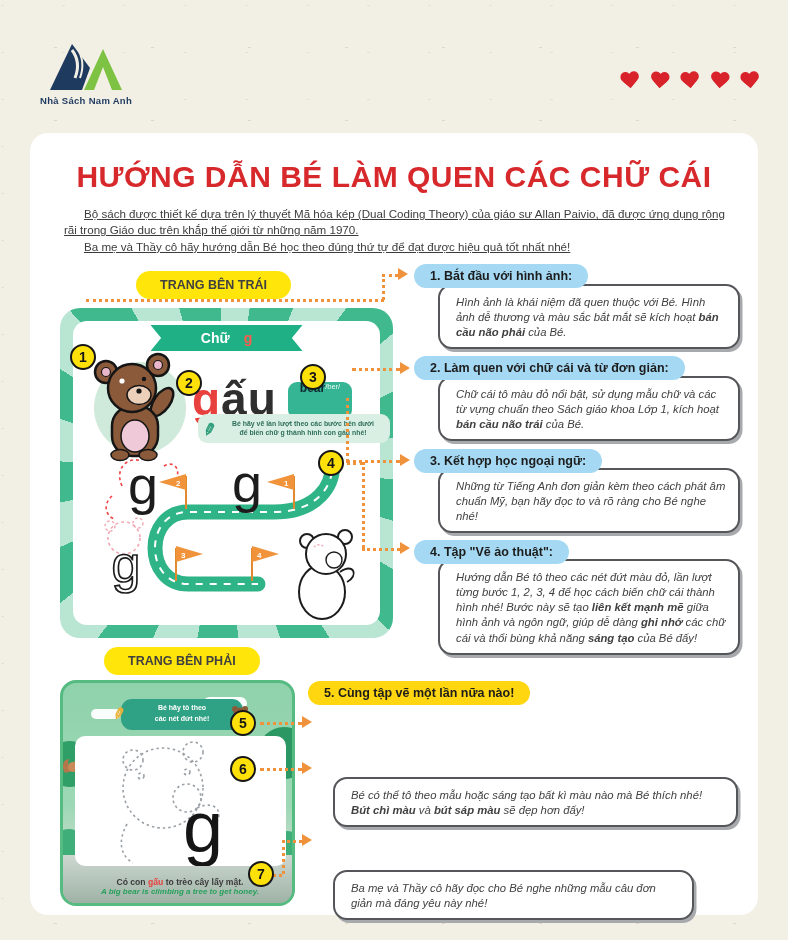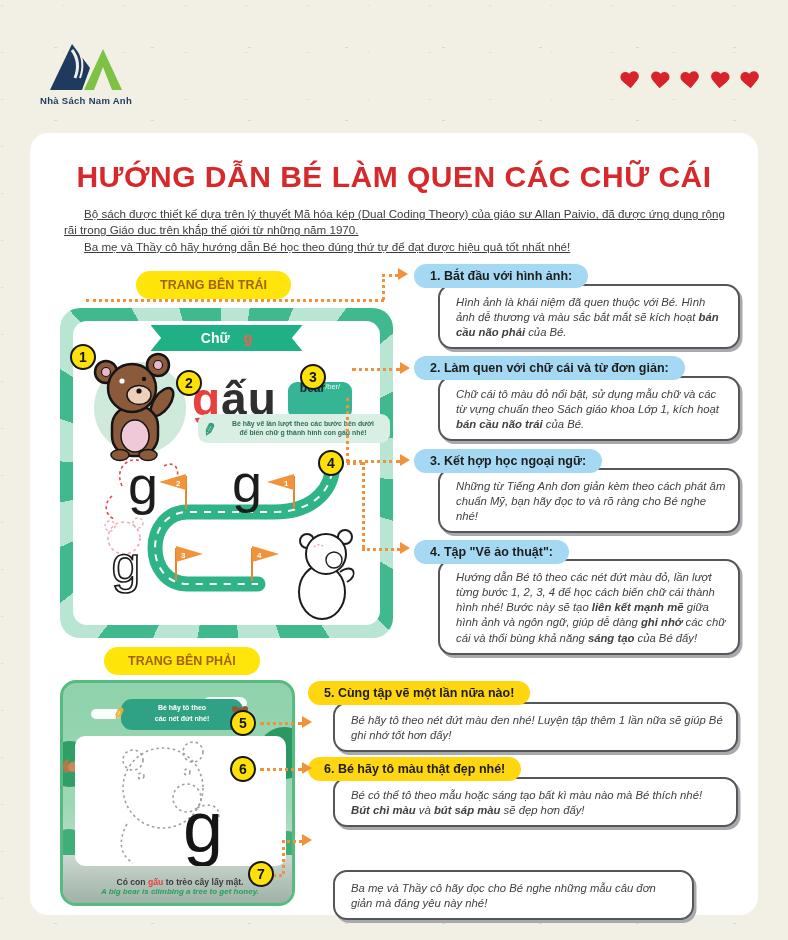--- a/index.html
+++ b/index.html
@@ -28,21 +28,21 @@
   .main-card { position:absolute; left:30px; top:133px; width:728px; height:782px;
                background:#ffffff; border-radius:18px; }
   .title { position:absolute; left:0; right:0; top:160px; text-align:center;
            font-size:30px; font-weight:800; letter-spacing:.5px; color:#d7282c; }
   .intro { position:absolute; left:64px; top:206px; width:664px;
            font-size:11.6px; line-height:1.42; color:#3c3c3c; }
   .intro p { text-indent:20px;text-decoration:underline; }
 
   
   .tag-badge { position:absolute; background:#ffe50a; border-radius:16px;
-               padding:7px 24px; font-size:12.5px; font-weight:800; color:#a16207;
+               padding:7px 24px; font-size:12.5px; font-weight:800; color:#404040;
                white-space:nowrap; z-index:3; }
   .pill { position:absolute; border-radius:999px; padding:5px 16px;
           font-weight:800; font-size:12.5px; color:#1c1c1c; white-space:nowrap; z-index:3; }
   .pill-blue { background:#a5d9f3; }
   .pill-yellow { background:#ffd60f; }
   .body-box { position:absolute; background:#fff; border:2px solid #55565a;
               border-radius:14px; box-shadow:2.5px 3px 0 #a7a9ac;
               padding:9px 12px 7px 16px; font-style:italic; font-size:11.3px;
               line-height:1.34; color:#414042; z-index:2; }
   .seg-bold { font-weight:800; }
@@ -321,20 +321,18 @@
   <div class="pill pill-blue" style="left:414px; top:356px;">2. Làm quen với chữ cái và từ đơn giản:</div>
   <div class="body-box" style="left:438px; top:376px; width:302px;"><span>Chữ cái tô màu đỏ nổi bật, sử dụng mẫu chữ và các từ vựng chuẩn theo Sách giáo khoa Lớp 1, kích hoạt </span><span class="seg-bold">bán cầu não trái</span><span> của Bé.</span></div>
 
   <div class="pill pill-blue" style="left:414px; top:449px;">3. Kết hợp học ngoại ngữ:</div>
   <div class="body-box" style="left:438px; top:468px; width:302px;"><span>Những từ Tiếng Anh đơn giản kèm theo cách phát âm chuẩn Mỹ, bạn hãy đọc to và rõ ràng cho Bé nghe nhé!</span></div>
 
   <div class="pill pill-blue" style="left:414px; top:540px;">4. Tập "Vẽ ảo thuật":</div>
   <div class="body-box" style="left:438px; top:559px; width:302px;"><span>Hướng dẫn Bé tô theo các nét đứt màu đỏ, lần lượt từng bước 1, 2, 3, 4 để học cách biến chữ cái thành hình nhé! Bước này sẽ tạo </span><span class="seg-bold">liên kết mạnh mẽ</span><span> giữa hình ảnh và ngôn ngữ, giúp dễ dàng </span><span class="seg-bold">ghi nhớ</span><span> các chữ cái và thổi bùng khả năng </span><span class="seg-bold">sáng tạo</span><span> của Bé đấy!</span></div>
 
   <div class="pill pill-yellow" style="left:308px; top:681px;">5. Cùng tập vẽ một lần nữa nào!</div>
-  <div class="body-box" style="left:333px; top:702px; width:405px;"><span>Bé hãy tô theo nét đứt màu đen nhé! Luyện tập thêm 1 lần nữa sẽ giúp Bé ghi nhớ tốt hơn đấy!</span></div>
-
-  <div class="pill pill-yellow" style="left:308px; top:757px;">6. Bé hãy tô màu thật đẹp nhé!</div>
+
   <div class="body-box" style="left:333px; top:777px; width:405px;"><span>Bé có thể tô theo mẫu hoặc sáng tạo bất kì màu nào mà Bé thích nhé! </span><span class="seg-bold">Bút chì màu</span><span> và </span><span class="seg-bold">bút sáp màu</span><span> sẽ đẹp hơn đấy!</span></div>
 
   <div class="body-box" style="left:333px; top:870px; width:361px;"><span>Ba mẹ và Thầy cô hãy đọc cho Bé nghe những mẫu câu đơn giản mà đáng yêu này nhé!</span></div>
 
 </div>
 
 </body></html>

